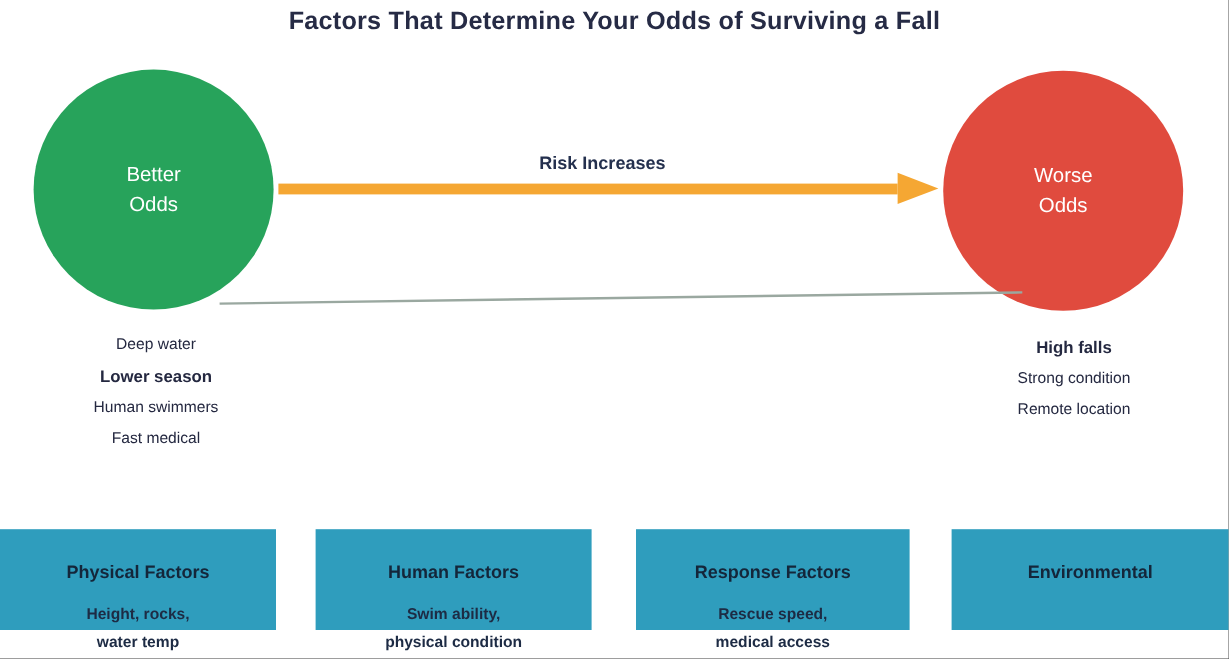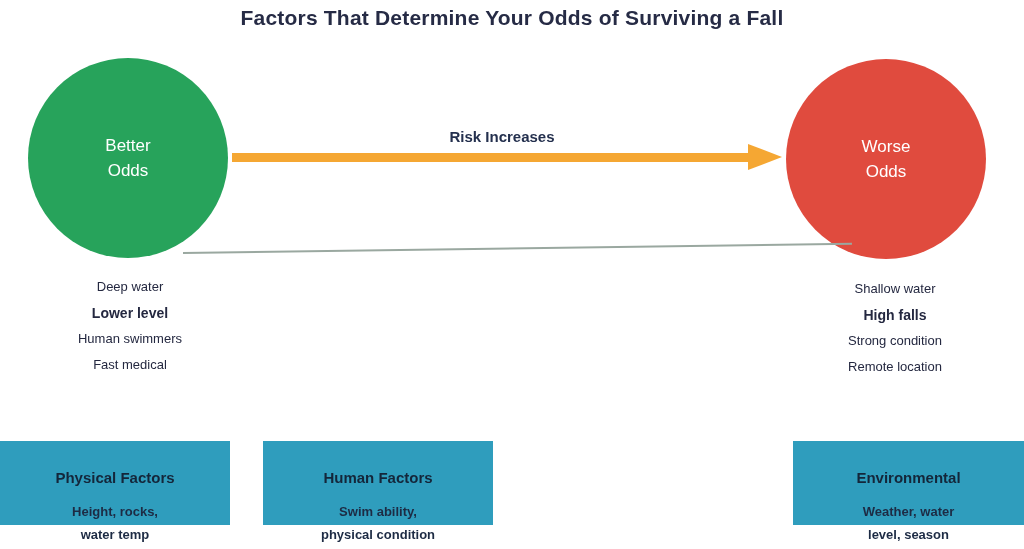--- a/index.html
+++ b/index.html
@@ -148,27 +148,26 @@
   </div>
 
   <div class="connector-thin"></div>
 
   <div class="arrow-shaft"></div>
   <div class="arrow-head"></div>
   <div class="arrow-label">Risk Increases</div>
 
   <div class="factor-list factor-list-left">
     <div class="factor-line">Deep water</div>
-    <div class="factor-line emphasis">Lower level</div>
+    <div class="factor-line emphasis">Lower season</div>
     <div class="factor-line">Human swimmers</div>
     <div class="factor-line">Fast medical</div>
   </div>
 
   <div class="factor-list factor-list-right">
-    <div class="factor-line">Shallow water</div>
     <div class="factor-line emphasis">High falls</div>
     <div class="factor-line">Strong condition</div>
     <div class="factor-line">Remote location</div>
   </div>
 
   <div class="category-box box-1">
     <div class="cat-title">Physical Factors</div>
     <div class="cat-detail">
       <div>Height, rocks,</div>
       <div>water temp</div>
@@ -176,22 +175,25 @@
   </div>
 
   <div class="category-box box-2">
     <div class="cat-title">Human Factors</div>
     <div class="cat-detail">
       <div>Swim ability,</div>
       <div>physical condition</div>
     </div>
   </div>
 
+  <div class="category-box box-3">
+    <div class="cat-title">Response Factors</div>
+    <div class="cat-detail">
+      <div>Rescue speed,</div>
+      <div>medical access</div>
+    </div>
+  </div>
 
   <div class="category-box box-4">
     <div class="cat-title">Environmental</div>
-    <div class="cat-detail">
-      <div>Weather, water</div>
-      <div>level, season</div>
-    </div>
   </div>
 
 </div>
 
 </body></html>

